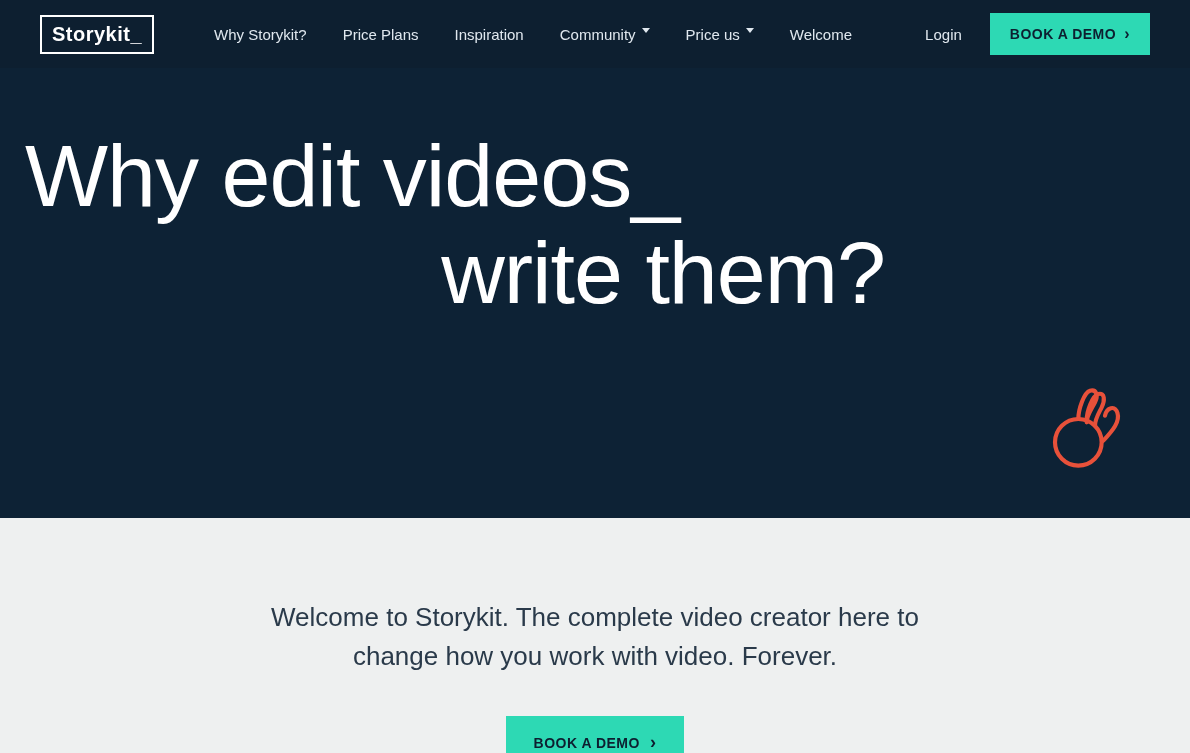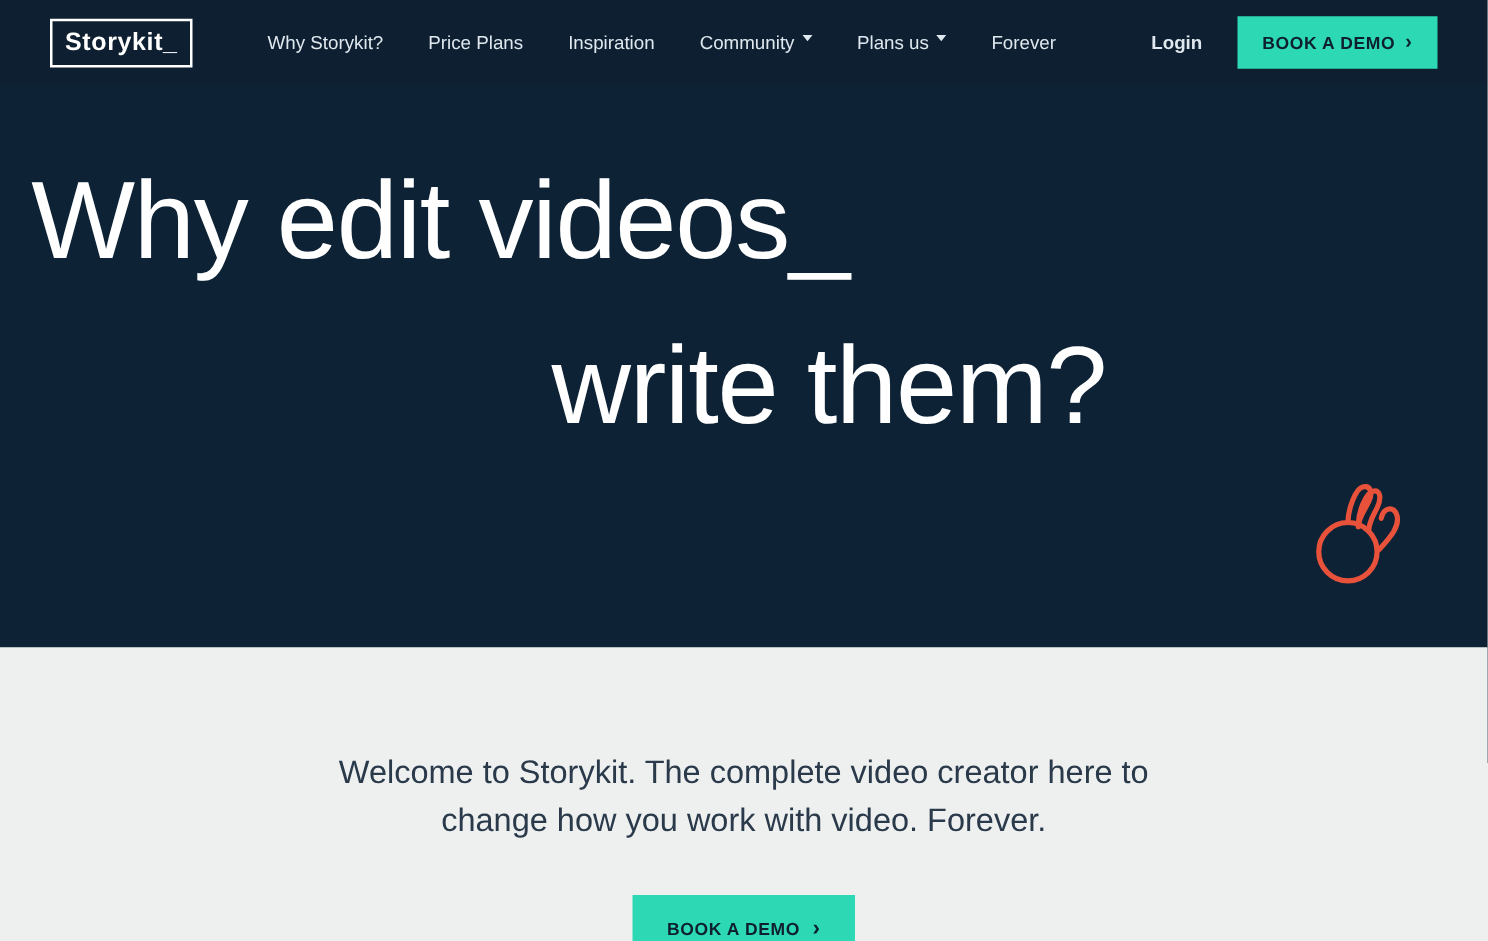--- a/index.html
+++ b/index.html
@@ -75,21 +75,20 @@
       align-items: center;
       gap: 28px;
       margin-left: auto;
     }
 
     .login-link {
       color: #e0e8ef;
       font-size: 15px;
       text-decoration: none;
       cursor: pointer;
-      font-weight: bold;
     }
 
     .book-demo-btn {
       background-color: #2dd9b4;
       color: #0d1f30;
       font-size: 14px;
       font-weight: 700;
       padding: 12px 20px;
       border: none;
       cursor: pointer;
@@ -132,21 +131,20 @@
     .hero-text .line2 {
       display: block;
       text-align: right;
       max-width: 860px;
     }
 
     .hero-text .line3 {
       display: block;
       text-align: right;
       max-width: 860px;
-      margin-top: 35px;
     }
 
     .hero-icon {
       position: absolute;
       right: 60px;
       bottom: 30px;
     }
 
     
     .swirl-icon svg {
@@ -205,25 +203,25 @@
       <span>Price Plans</span>
     </a>
     <a class="nav-link">
       <span>Inspiration</span>
     </a>
     <a class="nav-link">
       <span>Community</span>
       <span class="chevron-down"></span>
     </a>
     <a class="nav-link">
-      <span>Plans us</span>
+      <span>Price us</span>
       <span class="chevron-down"></span>
     </a>
     <a class="nav-link">
-      <span>Forever</span>
+      <span>Welcome</span>
     </a>
   </div>
 
   <div class="nav-right">
     <a class="login-link">Login</a>
     <button class="book-demo-btn">
       <span>BOOK A DEMO</span>
       <span class="arrow-right">›</span>
     </button>
   </div>

